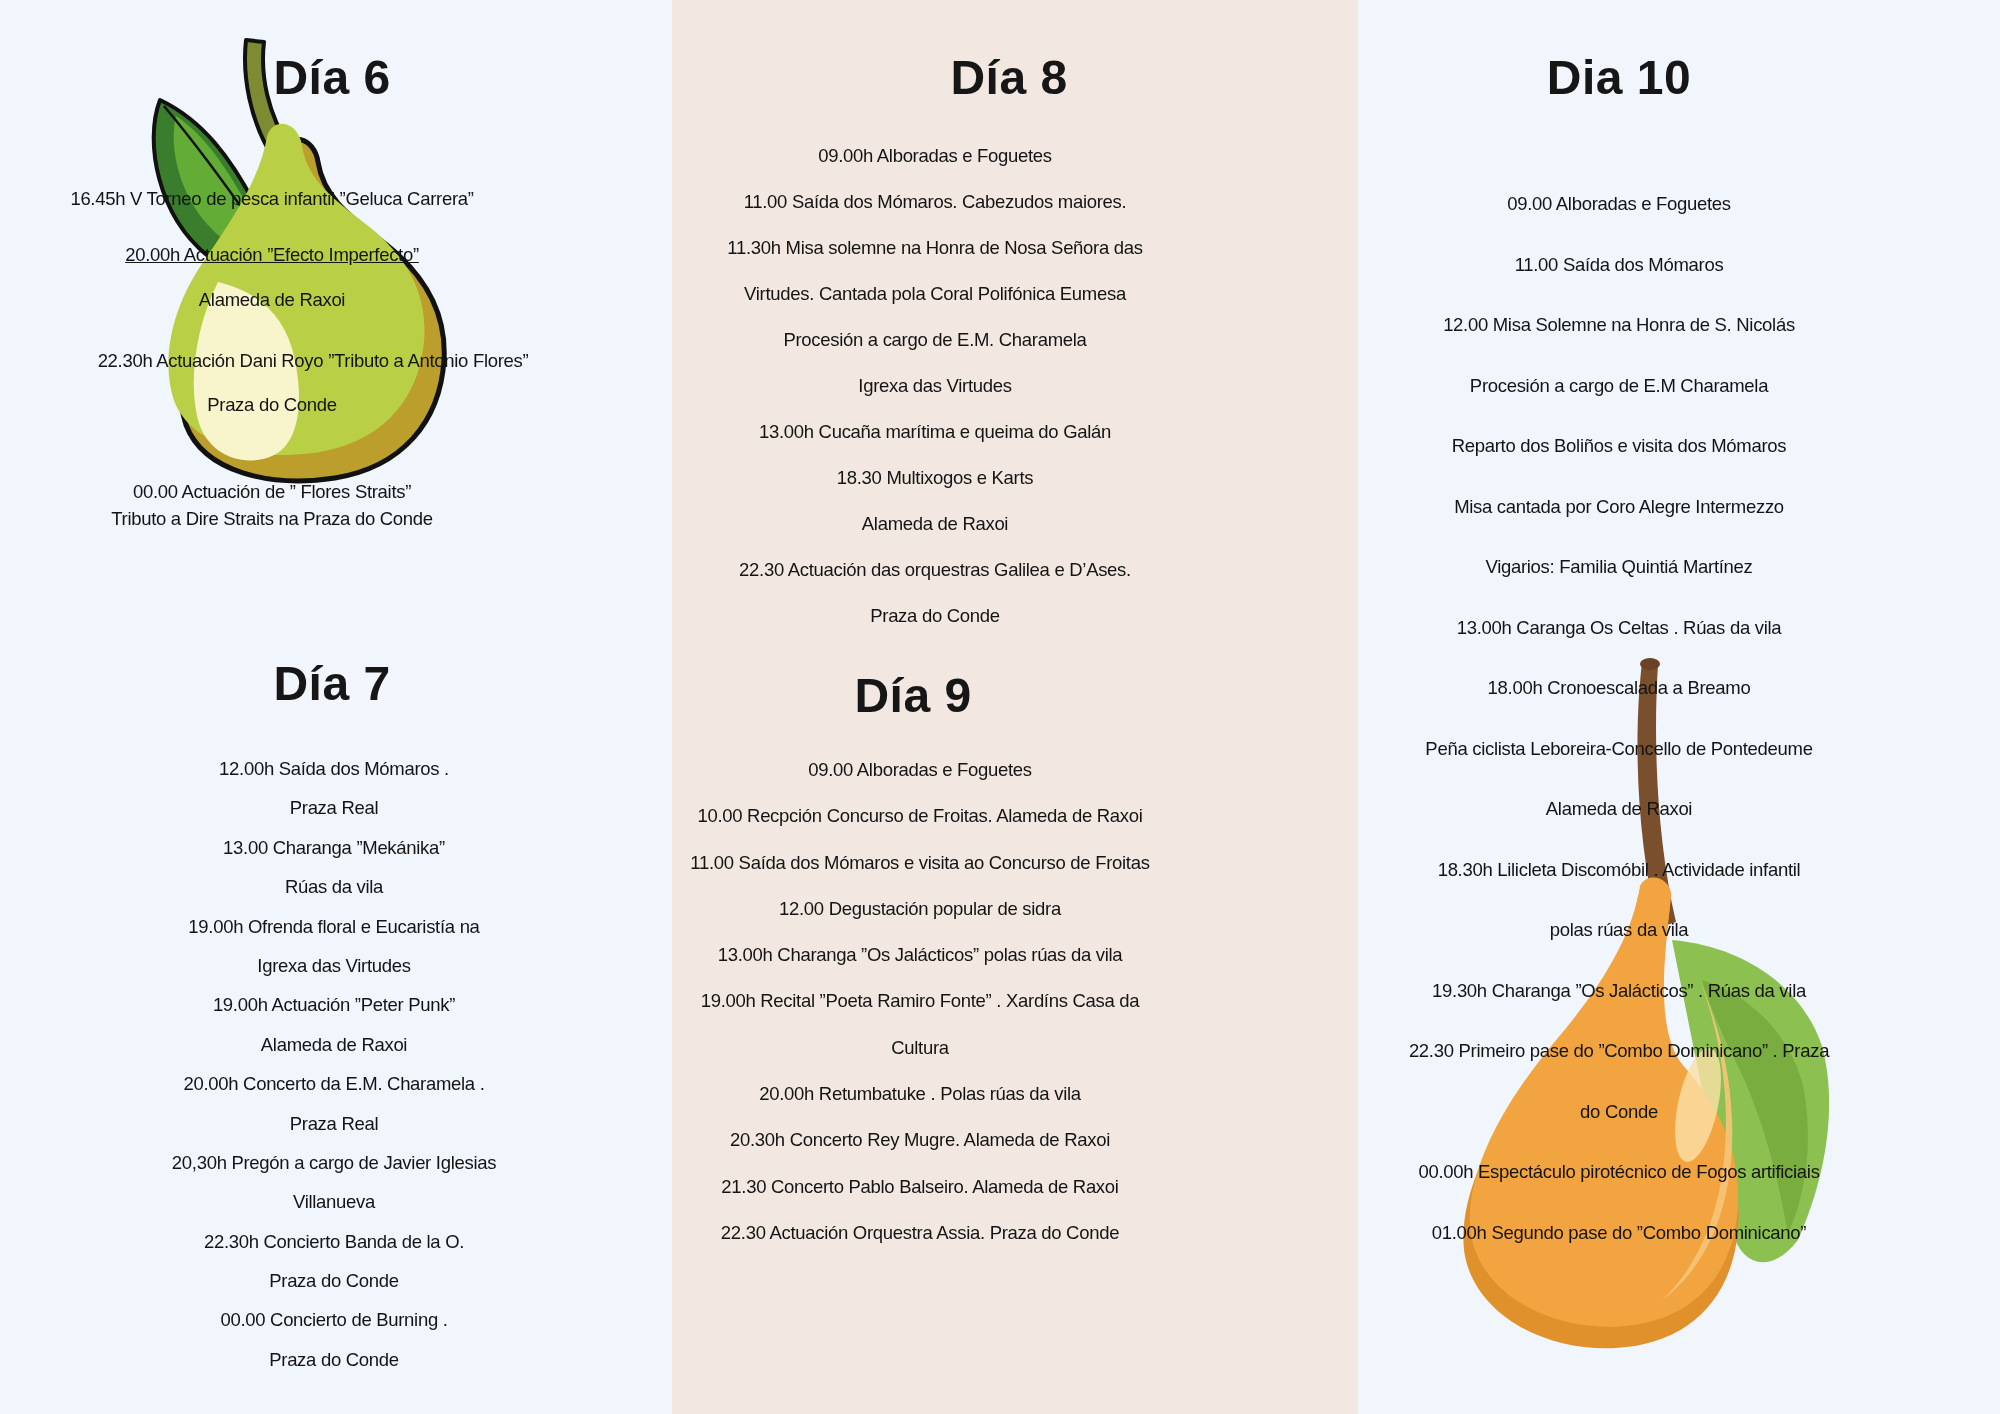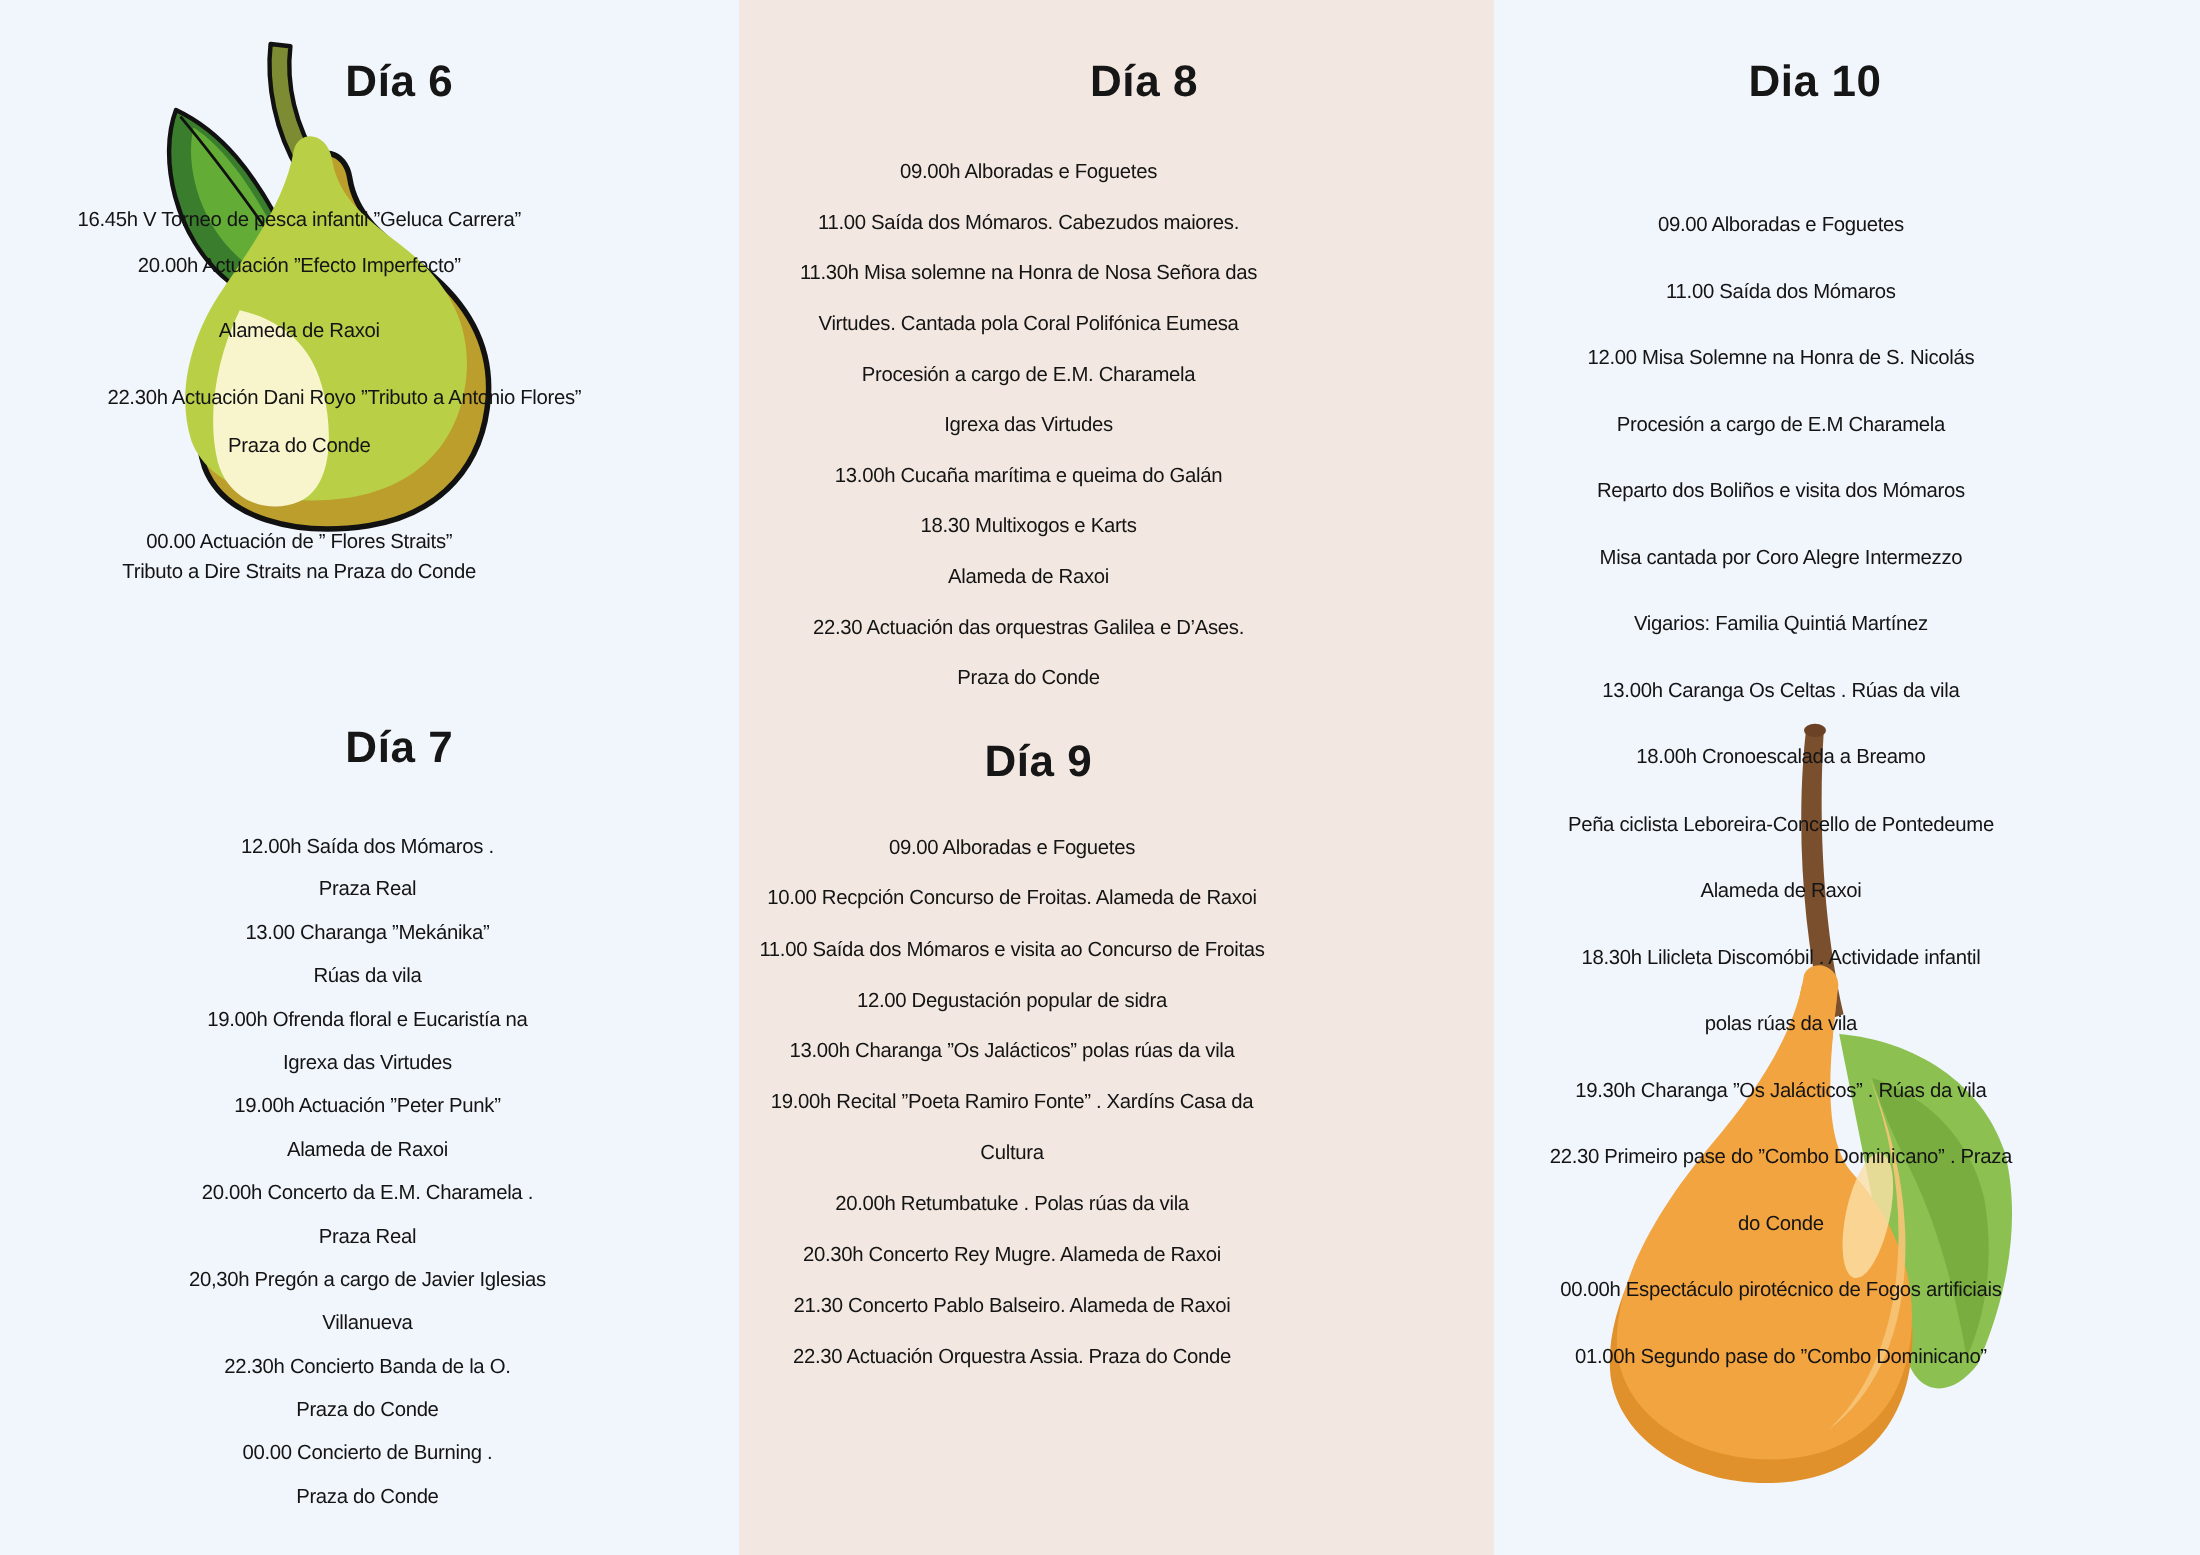--- a/index.html
+++ b/index.html
@@ -12,39 +12,39 @@
   }
   .mid-bg{
     position:absolute;left:672px;top:0;width:686px;height:100%;
     background:var(--bg-middle,#f2e8e1);
   }
   .pear{position:absolute;z-index:1;}
   .pear-green{left:120px;top:20px;}
   .pear-orange{left:1400px;top:650px;}
   .title{
     position:absolute;z-index:2;margin:0;
-    font-size:40px;font-weight:700;line-height:1.1;
+    font-size:48px;font-weight:700;line-height:1.1;
     color:var(--title-ink,#161616);
-    text-align:center;letter-spacing:0.5px;padding-left:31px;
+    text-align:center;letter-spacing:0.5px;
   }
   .t-d6{left:0;top:52px;width:664px;}
   .t-d7{left:0;top:658px;width:664px;}
   .t-d8{left:679px;top:52px;width:660px;}
   .t-d9{left:658px;top:670px;width:510px;}
   .t-d10{left:1319px;top:52px;width:600px;}
   .sec{position:absolute;z-index:2;}
   .sec p, .d6-lines p{
     margin:0;text-align:center;
     font-size:18.5px;letter-spacing:-0.3px;
     line-height:26px;color:var(--ink,#141414);
   }
   .d6-lines{position:absolute;z-index:2;left:0;top:0;width:544px;height:600px;}
   .d6-lines p{position:absolute;width:100%;}
   .d6-lines .l0{top:186px;}
-  .d6-lines .l1{top:228px;}
+  .d6-lines .l1{top:242px;text-decoration:underline;}
   .d6-lines .l2{top:287px;}
   .d6-lines .l3{top:348px;padding-left:41px;}
   .d6-lines .l4{top:392px;}
   .d6-lines .l5{top:479px;}
   .d6-lines .l6{top:506px;}
   .d7{left:0;top:756px;width:668px;}   .d7 p{height:39.4px;}
   .d8{left:660px;top:143px;width:550px;} .d8 p{height:46px;}
   .d9{left:658px;top:757px;width:524px;} .d9 p{height:46.3px;}
   .d10{left:1319px;top:191px;width:600px;} .d10 p{height:60.5px;}
 </style>

